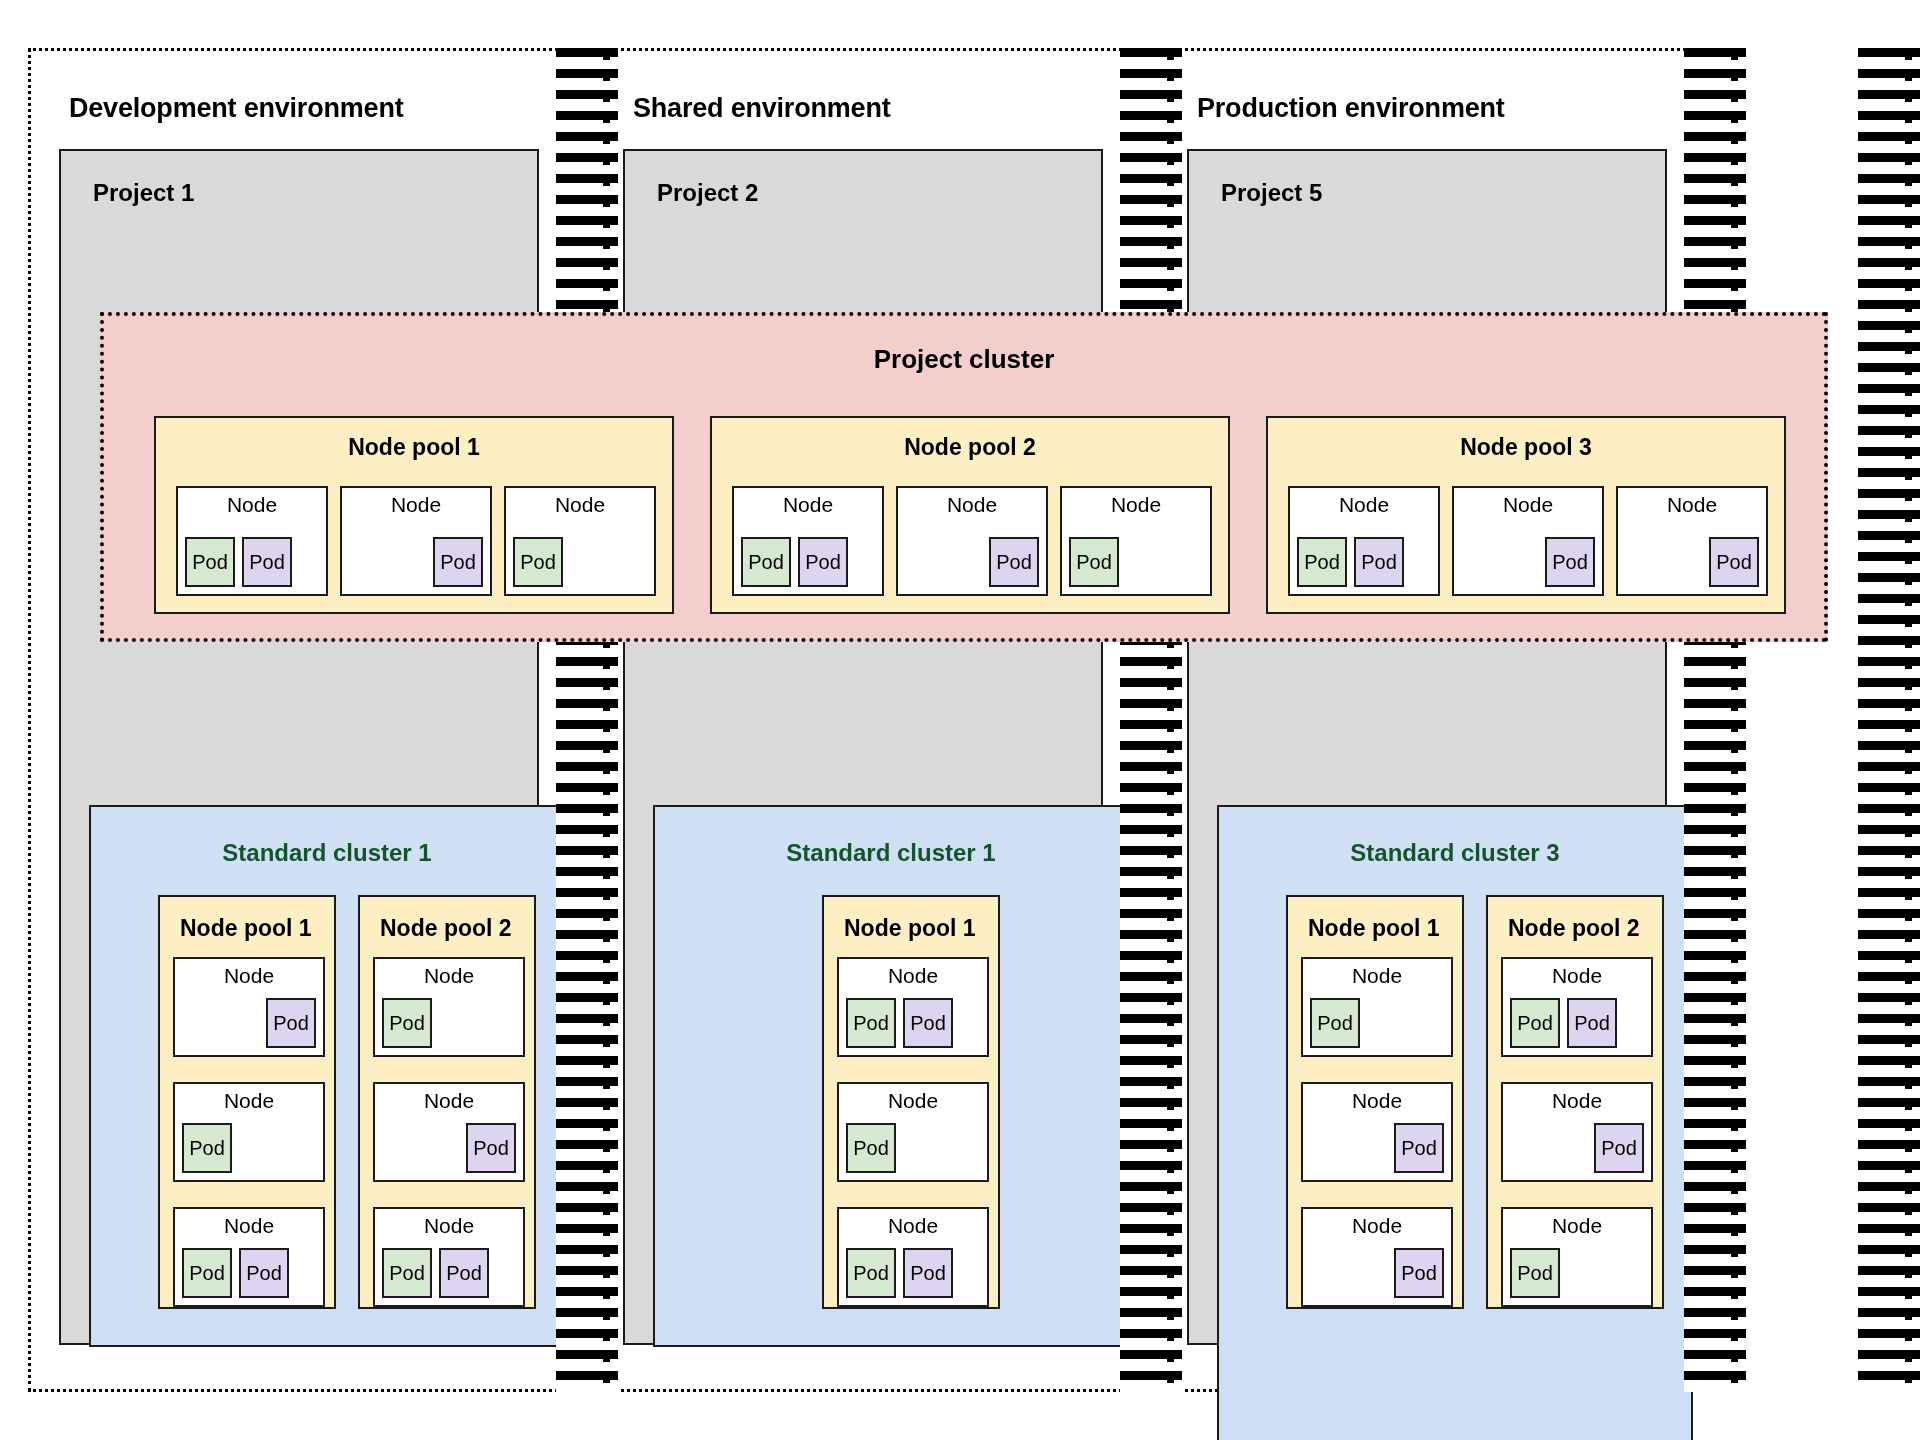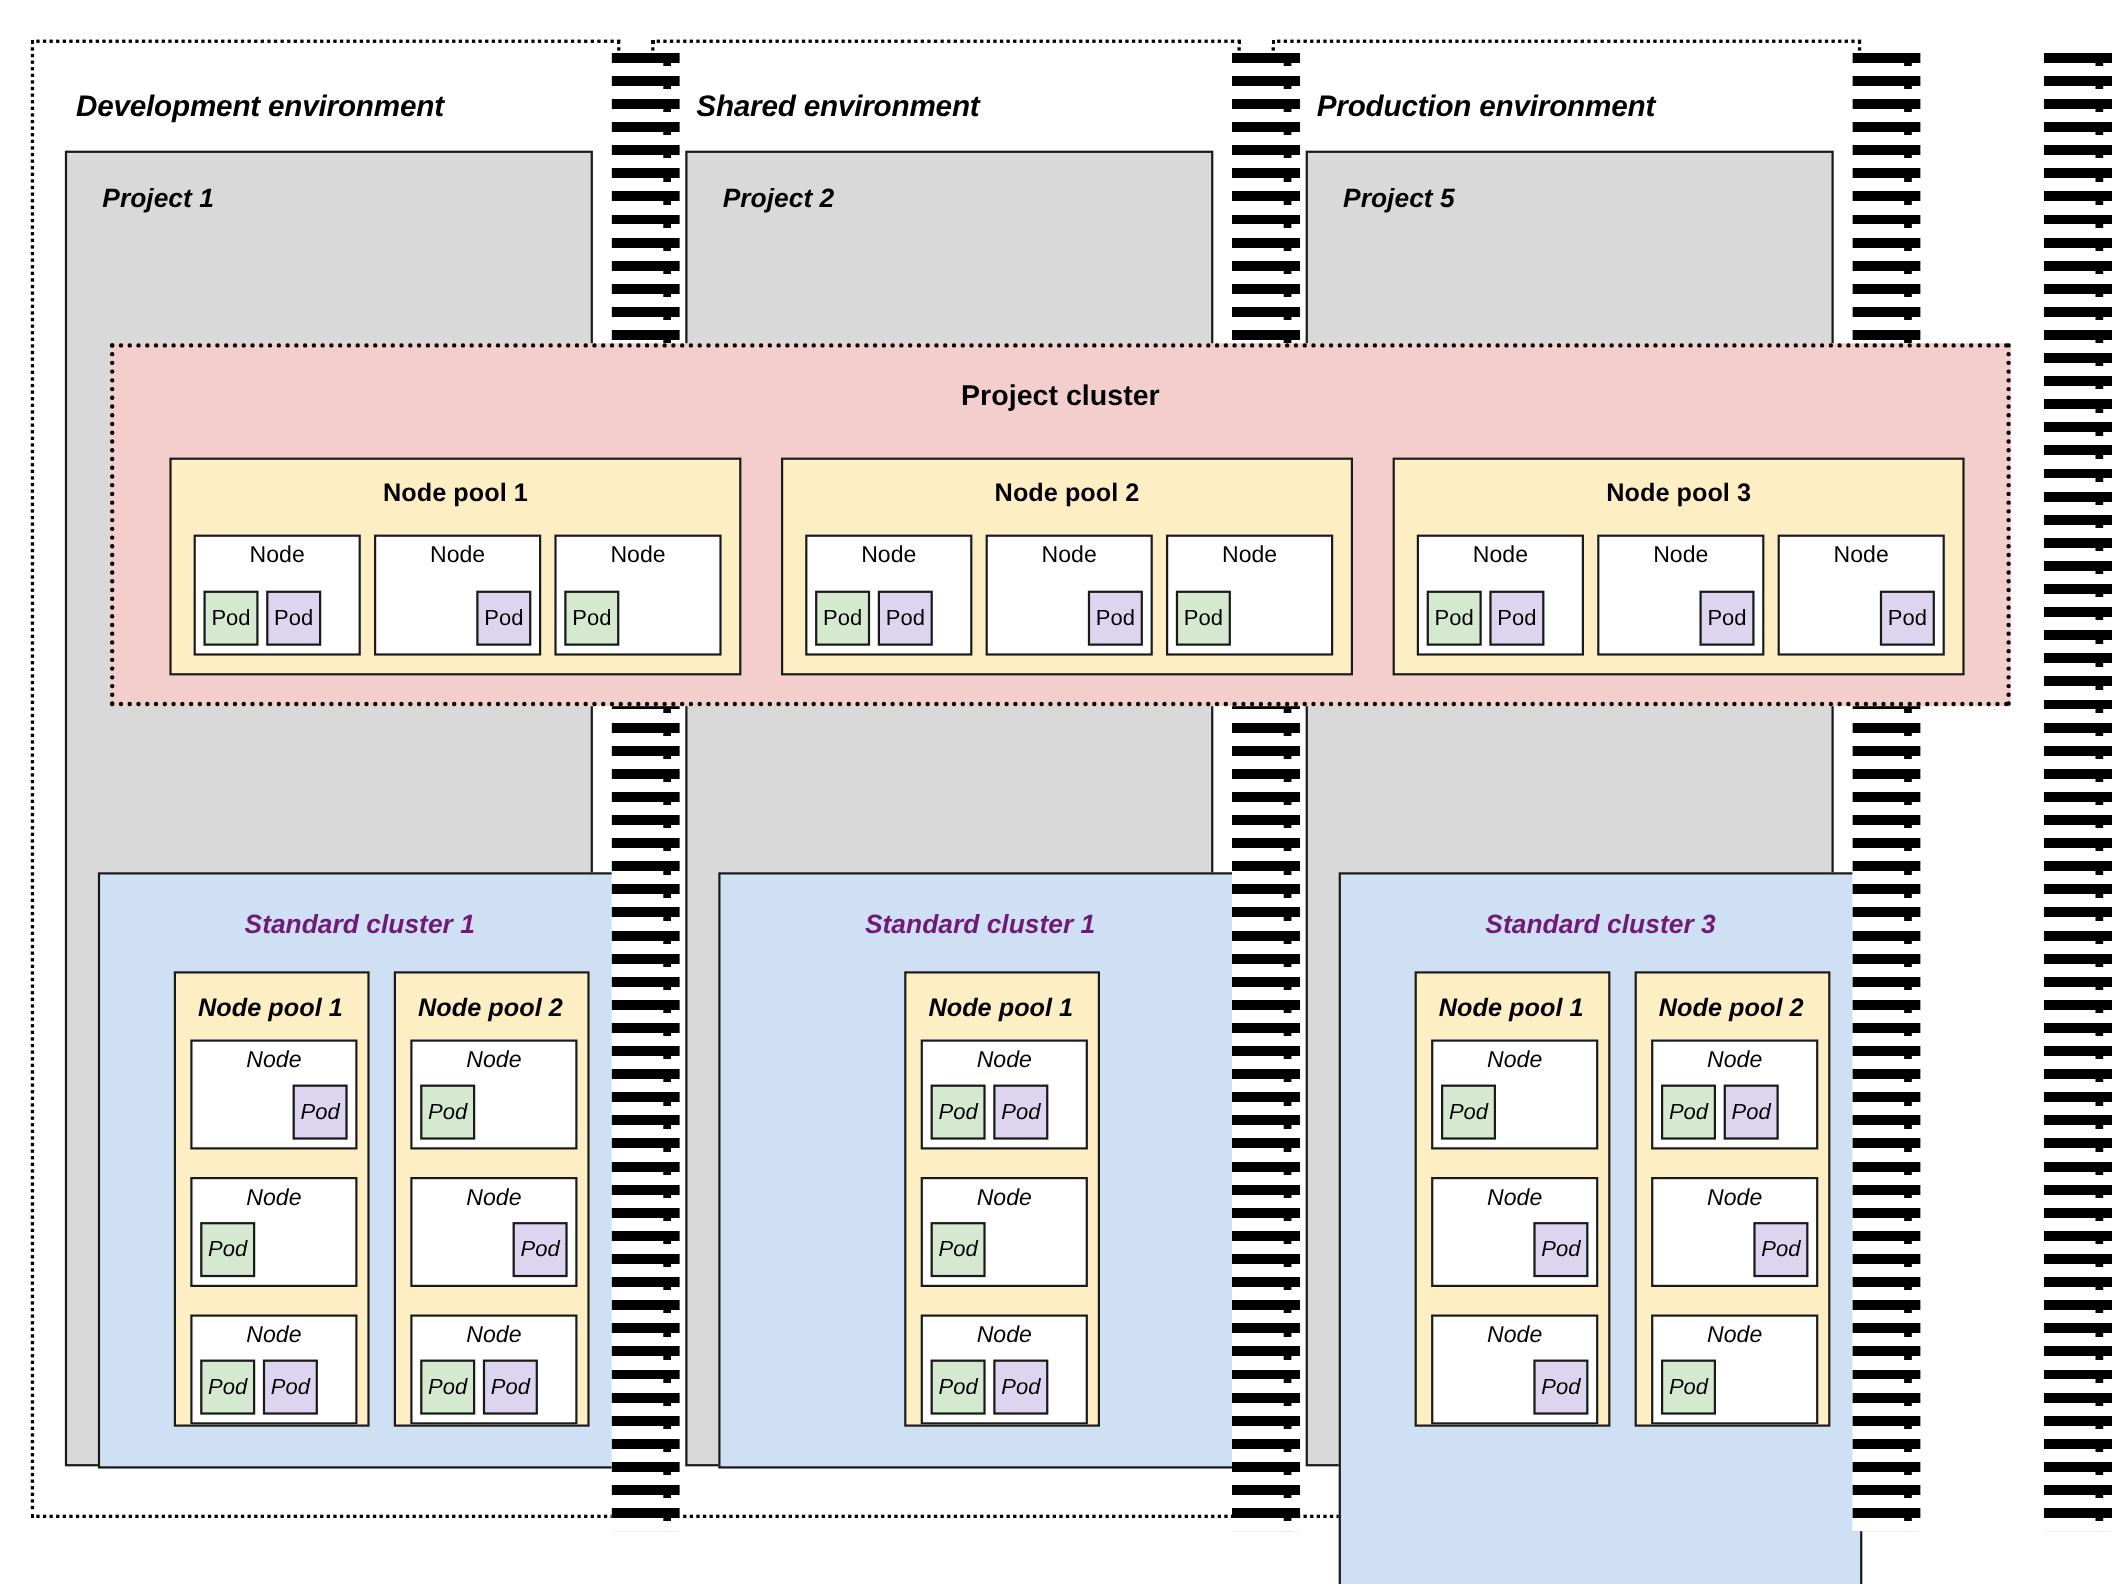--- a/index.html
+++ b/index.html
@@ -11,26 +11,25 @@
     position:relative;
     overflow:hidden;
   }
 
   
   #canvas { position:absolute; inset:0; }
 
   
   .env {
     position:absolute;
-    top:36px;
+    top:48px;
     height:1344px;
     background:#ffffff;
     border:3px dotted #000;
     padding:0;
-    font-style:italic;
   }
   .env-title {
     position:absolute;
     top:42px; left:38px;
     font-size:27px;
     font-weight:bold;
     color:#000;
     letter-spacing:-0.2px;
     white-space:nowrap;
   }
@@ -89,21 +88,21 @@
     position:absolute;
     background:#cfe0f4;
     border:2px solid #1a1a1a;
   }
   .std-title {
     position:absolute;
     top:32px; left:0; right:0;
     text-align:center;
     font-size:24px;
     font-weight:bold;
-    color:#701a75;
+    color:#14532d;
   }
 
   
   .nodepool {
     position:absolute;
     background:#fdeec4;
     border:2px solid #1a1a1a;
     margin-left:18px;
   }
   .np-title-center {

